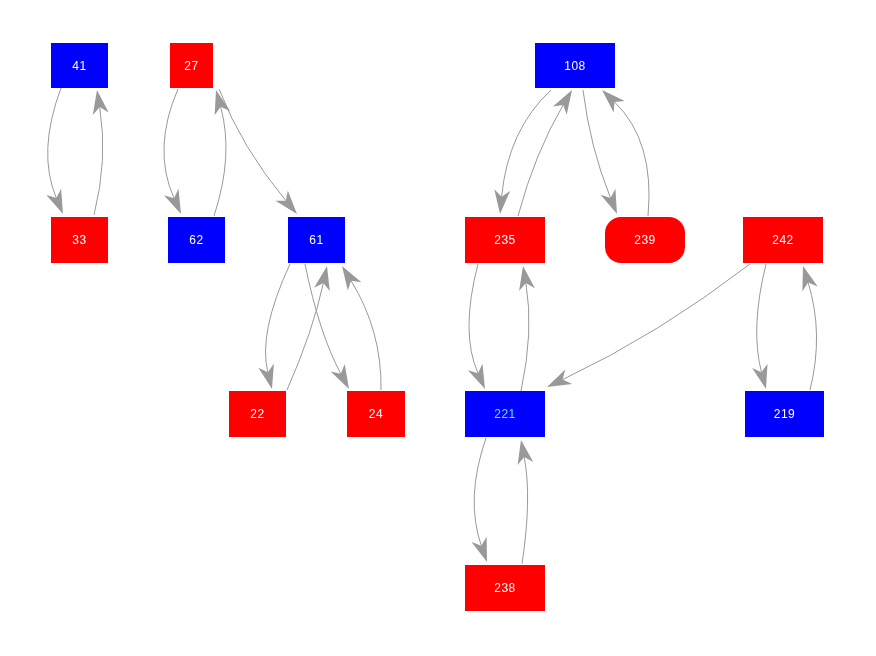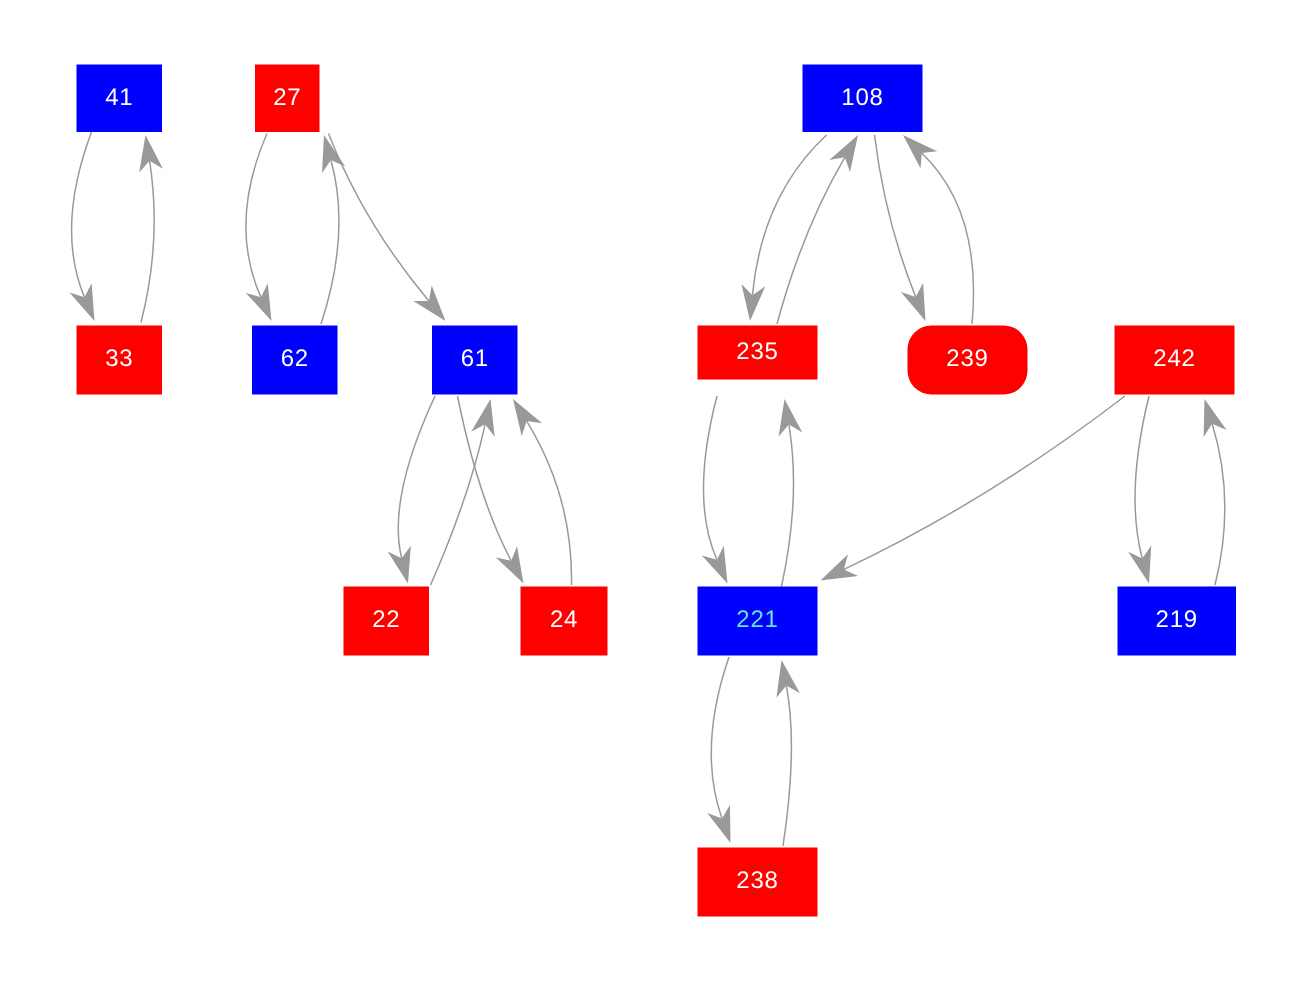--- a/index.html
+++ b/index.html
@@ -25,21 +25,21 @@
     position: absolute;
     z-index: 2;
     display: flex;
     align-items: center;
     justify-content: center;
     box-sizing: border-box;
     cursor: default;
   }
   .node span {
     color: #ffffff;
-    font-size: 16px;
+    font-size: 12px;
     letter-spacing: 0.5px;
   }
   .edge-path {
     fill: none;
     stroke-width: 1;
   }
 </style>
 </head>
 <body>
 
@@ -137,21 +137,21 @@
     </div>
     <div class="node" style="left: 51px; top: 217px; width: 57px; height: 46px; background: rgb(255, 0, 0);">
       <span style="color: rgb(255, 255, 255);">33</span>
     </div>
     <div class="node" style="left: 168px; top: 217px; width: 57px; height: 46px; background: rgb(0, 0, 255);">
       <span style="color: rgb(255, 255, 255);">62</span>
     </div>
     <div class="node" style="left: 288px; top: 217px; width: 57px; height: 46px; background: rgb(0, 0, 255);">
       <span style="color: rgb(255, 255, 255);">61</span>
     </div>
-    <div class="node" style="left: 465px; top: 217px; width: 80px; height: 36px; background: rgb(255, 0, 0);">
+    <div class="node" style="left: 465px; top: 217px; width: 80px; height: 46px; background: rgb(255, 0, 0);">
       <span style="color: rgb(255, 255, 255);">235</span>
     </div>
     <div class="node" style="left: 605px; top: 217px; width: 80px; height: 46px; background: rgb(255, 0, 0); border-radius: 16px;">
       <span style="color: rgb(255, 255, 255);">239</span>
     </div>
     <div class="node" style="left: 743px; top: 217px; width: 80px; height: 46px; background: rgb(255, 0, 0);">
       <span style="color: rgb(255, 255, 255);">242</span>
     </div>
     <div class="node" style="left: 229px; top: 391px; width: 57px; height: 46px; background: rgb(255, 0, 0);">
       <span style="color: rgb(255, 255, 255);">22</span>

